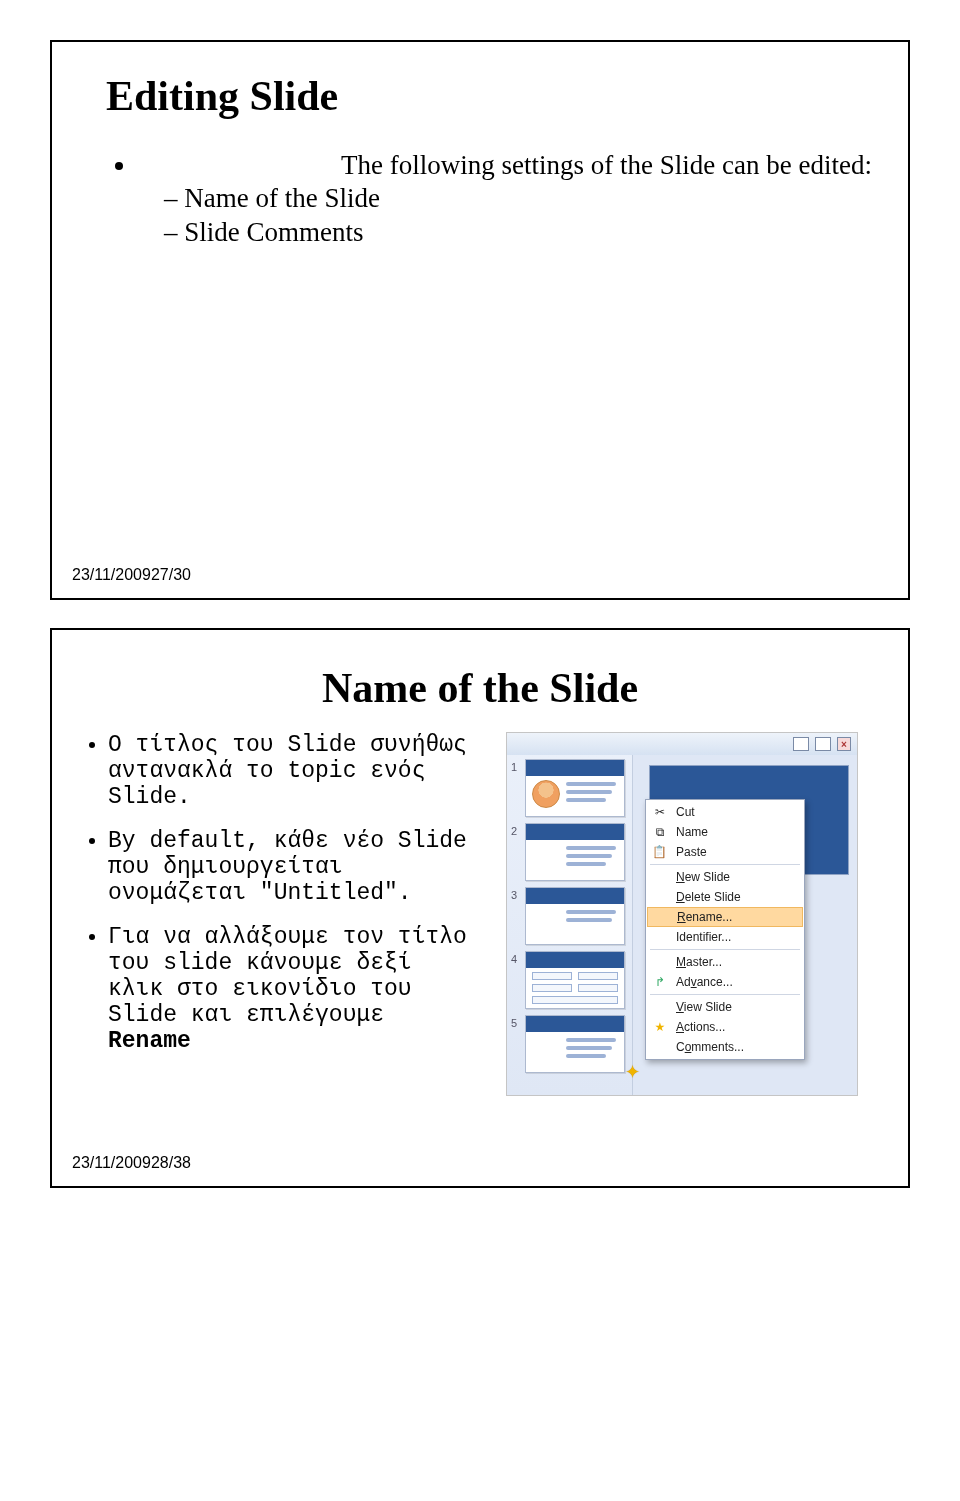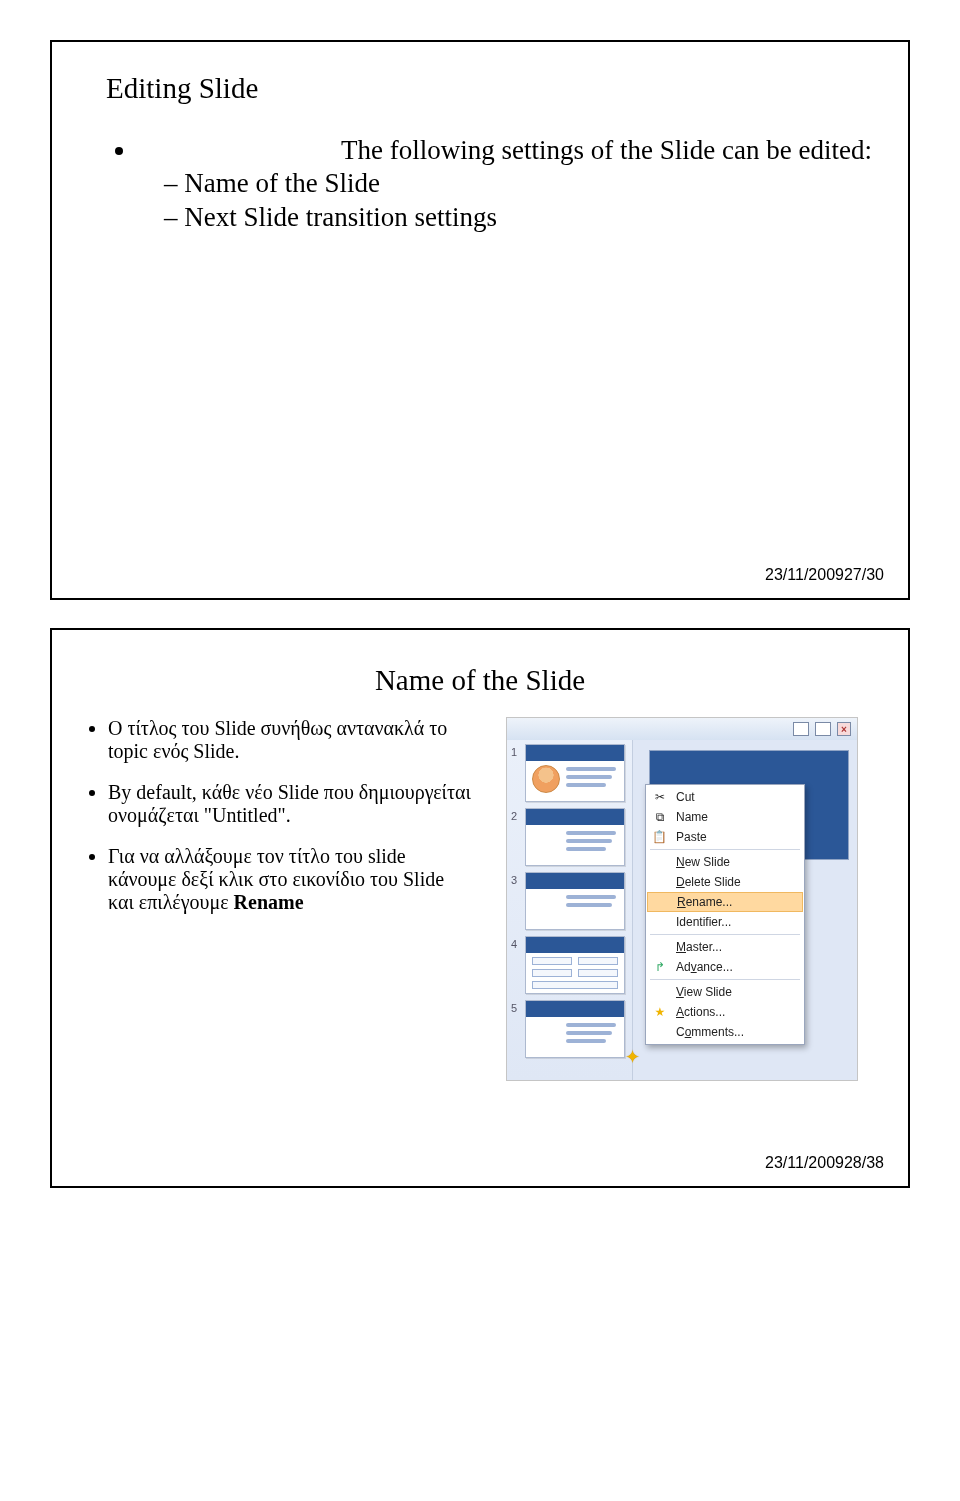--- a/index.html
+++ b/index.html
@@ -15,22 +15,22 @@
   }
   .slide-frame {
     border: 2px solid #000;
     background: #fff;
     margin-bottom: 28px;
     position: relative;
     padding: 30px 36px 22px 36px;
     min-height: 560px;
   }
   .slide-title {
-    font-size: 29px;
-    font-weight: normal;
+    font-size: 42px;
+    font-weight: bold;
     text-align: center;
     width: 100%;
   }
   .slide-title.left {
     text-align: left;
     padding-left: 18px;
     margin-bottom: 14px;
   }
   .slide-title.indent {
     text-align: center;
@@ -52,34 +52,35 @@
   }
   .sub li {
     margin-bottom: 3px;
   }
   .footer-row {
     position: absolute;
     left: 20px;
     right: 24px;
     bottom: 14px;
     display: flex;
-    justify-content: flex-end;
+    justify-content: flex-start;
     font-size: 16px;
     font-family: Arial, sans-serif;
     color: #000;
   }
   
   .two-col {
     display: flex;
     gap: 20px;
     margin-top: 4px;
   }
   .col-left {
     flex: 1;
-    font-size: 20px;
+    font-size: 23px;
+    font-family: Liberation Mono, monospace;
   }
   .col-left ul { list-style: disc; padding-left: 20px; }
   .col-left ul > li { margin-bottom: 18px; }
   .col-right {
     width: 380px;
     display: flex;
     align-items: flex-start;
     justify-content: center;
   }
   
@@ -164,21 +165,21 @@
 <body>
 
 <div class="page">
 
   <div class="slide-frame">
     <div class="slide-title left">Editing Slide</div>
     <ul class="bullets">
       <li class="top">The following settings of the Slide can be edited:</li>
       <ul class="sub">
         <li>Name of the Slide</li>
-        <li>Next Slide transition settings</li>
+        <li>Slide Comments</li>
       </ul>
     </ul>
     <div class="footer-row">
       <span>23/11/2009</span>
       <span>27/30</span>
     </div>
   </div>
 
   <div class="slide-frame" style="padding-top:34px;">
     <div class="slide-title indent">Name of the Slide</div>

